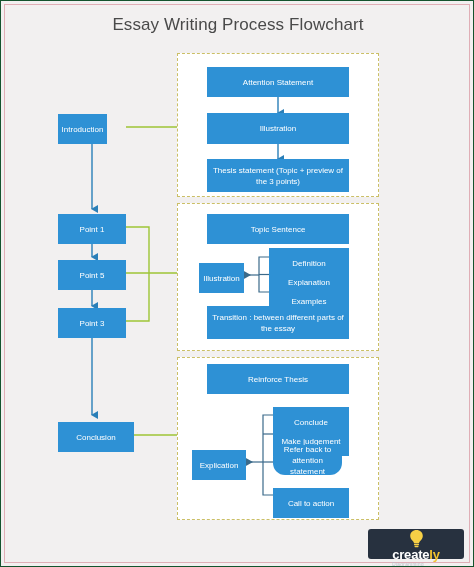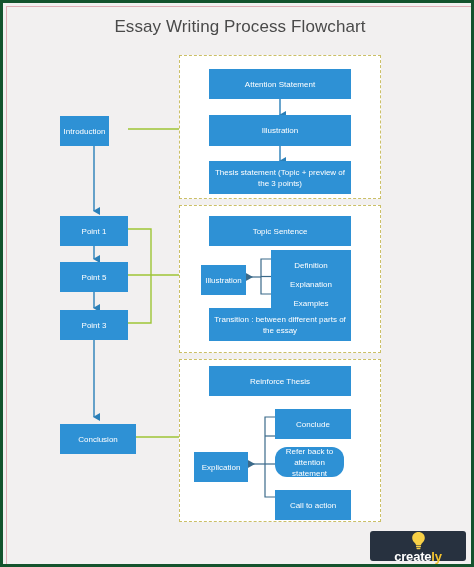--- a/index.html
+++ b/index.html
@@ -7,21 +7,21 @@
     width:474px;height:567px;
     background:#f2f0f0;
     font-family:"Liberation Sans", sans-serif;
     overflow:hidden;
   }
   #canvas{
     position:relative;
     width:474px;height:567px;
     box-sizing:border-box;
     background:#f2f0f0;
-    border:3px solid #14532d;
+    border:1px solid #14532d;
     overflow:hidden;
   }
   #inner-frame{
     position:absolute;
     left:3px;top:3px;
     width:466px;height:559px;
     box-sizing:border-box;
     border:1px solid #e0aeb6;
     pointer-events:none;
   }
@@ -153,20 +153,21 @@
   <div class="node" style="left:206px;top:213px;width:142px;height:26px;">Topic Sentence</div>
   <div class="node" style="left:198px;top:262px;width:45px;height:24px;">Illustration</div>
   <div class="node" style="left:268px;top:247px;width:80px;height:15px;">Definition</div>
   <div class="node" style="left:268px;top:266px;width:80px;height:15px;">Explanation</div>
   <div class="node" style="left:268px;top:285px;width:80px;height:15px;">Examples</div>
   <div class="node" style="left:206px;top:305px;width:142px;height:33px;">Transition : between different parts of the essay</div>
 
   <div class="node" style="left:206px;top:363px;width:142px;height:27px;">Reinforce Thesis</div>
   <div class="node" style="left:272px;top:406px;width:76px;height:15px;">Conclude</div>
   <div class="node" style="left:191px;top:449px;width:54px;height:24px;">Explication</div>
+  <div class="node" style="left:272px;top:425px;width:76px;height:15px;">Make judgement</div>
   <div class="node" style="left:272px;top:444px;width:69px;height:28px;border-radius:12px;">Refer back to attention statement</div>
   <div class="node" style="left:272px;top:487px;width:76px;height:15px;">Call to action</div>
 
   <div id="logo">
     <div id="logo-bulb-cell">
       <svg width="15" height="19" viewBox="0 0 15 19" xmlns="http://www.w3.org/2000/svg">
         <path d="M7.5 1 C3.9 1 1.2 3.6 1.2 6.9 C1.2 9.2 2.6 10.7 3.8 12.0
                  C4.5 12.8 4.9 13.4 5.0 14.2 L10.0 14.2 C10.1 13.4 10.5 12.8
                  11.2 12.0 C12.4 10.7 13.8 9.2 13.8 6.9 C13.8 3.6 11.1 1 7.5 1 Z" fill="#f7d046"></path>
         <rect x="5.0" y="14.8" width="5.0" height="1.5" rx="0.6" fill="#f7d046"></rect>

